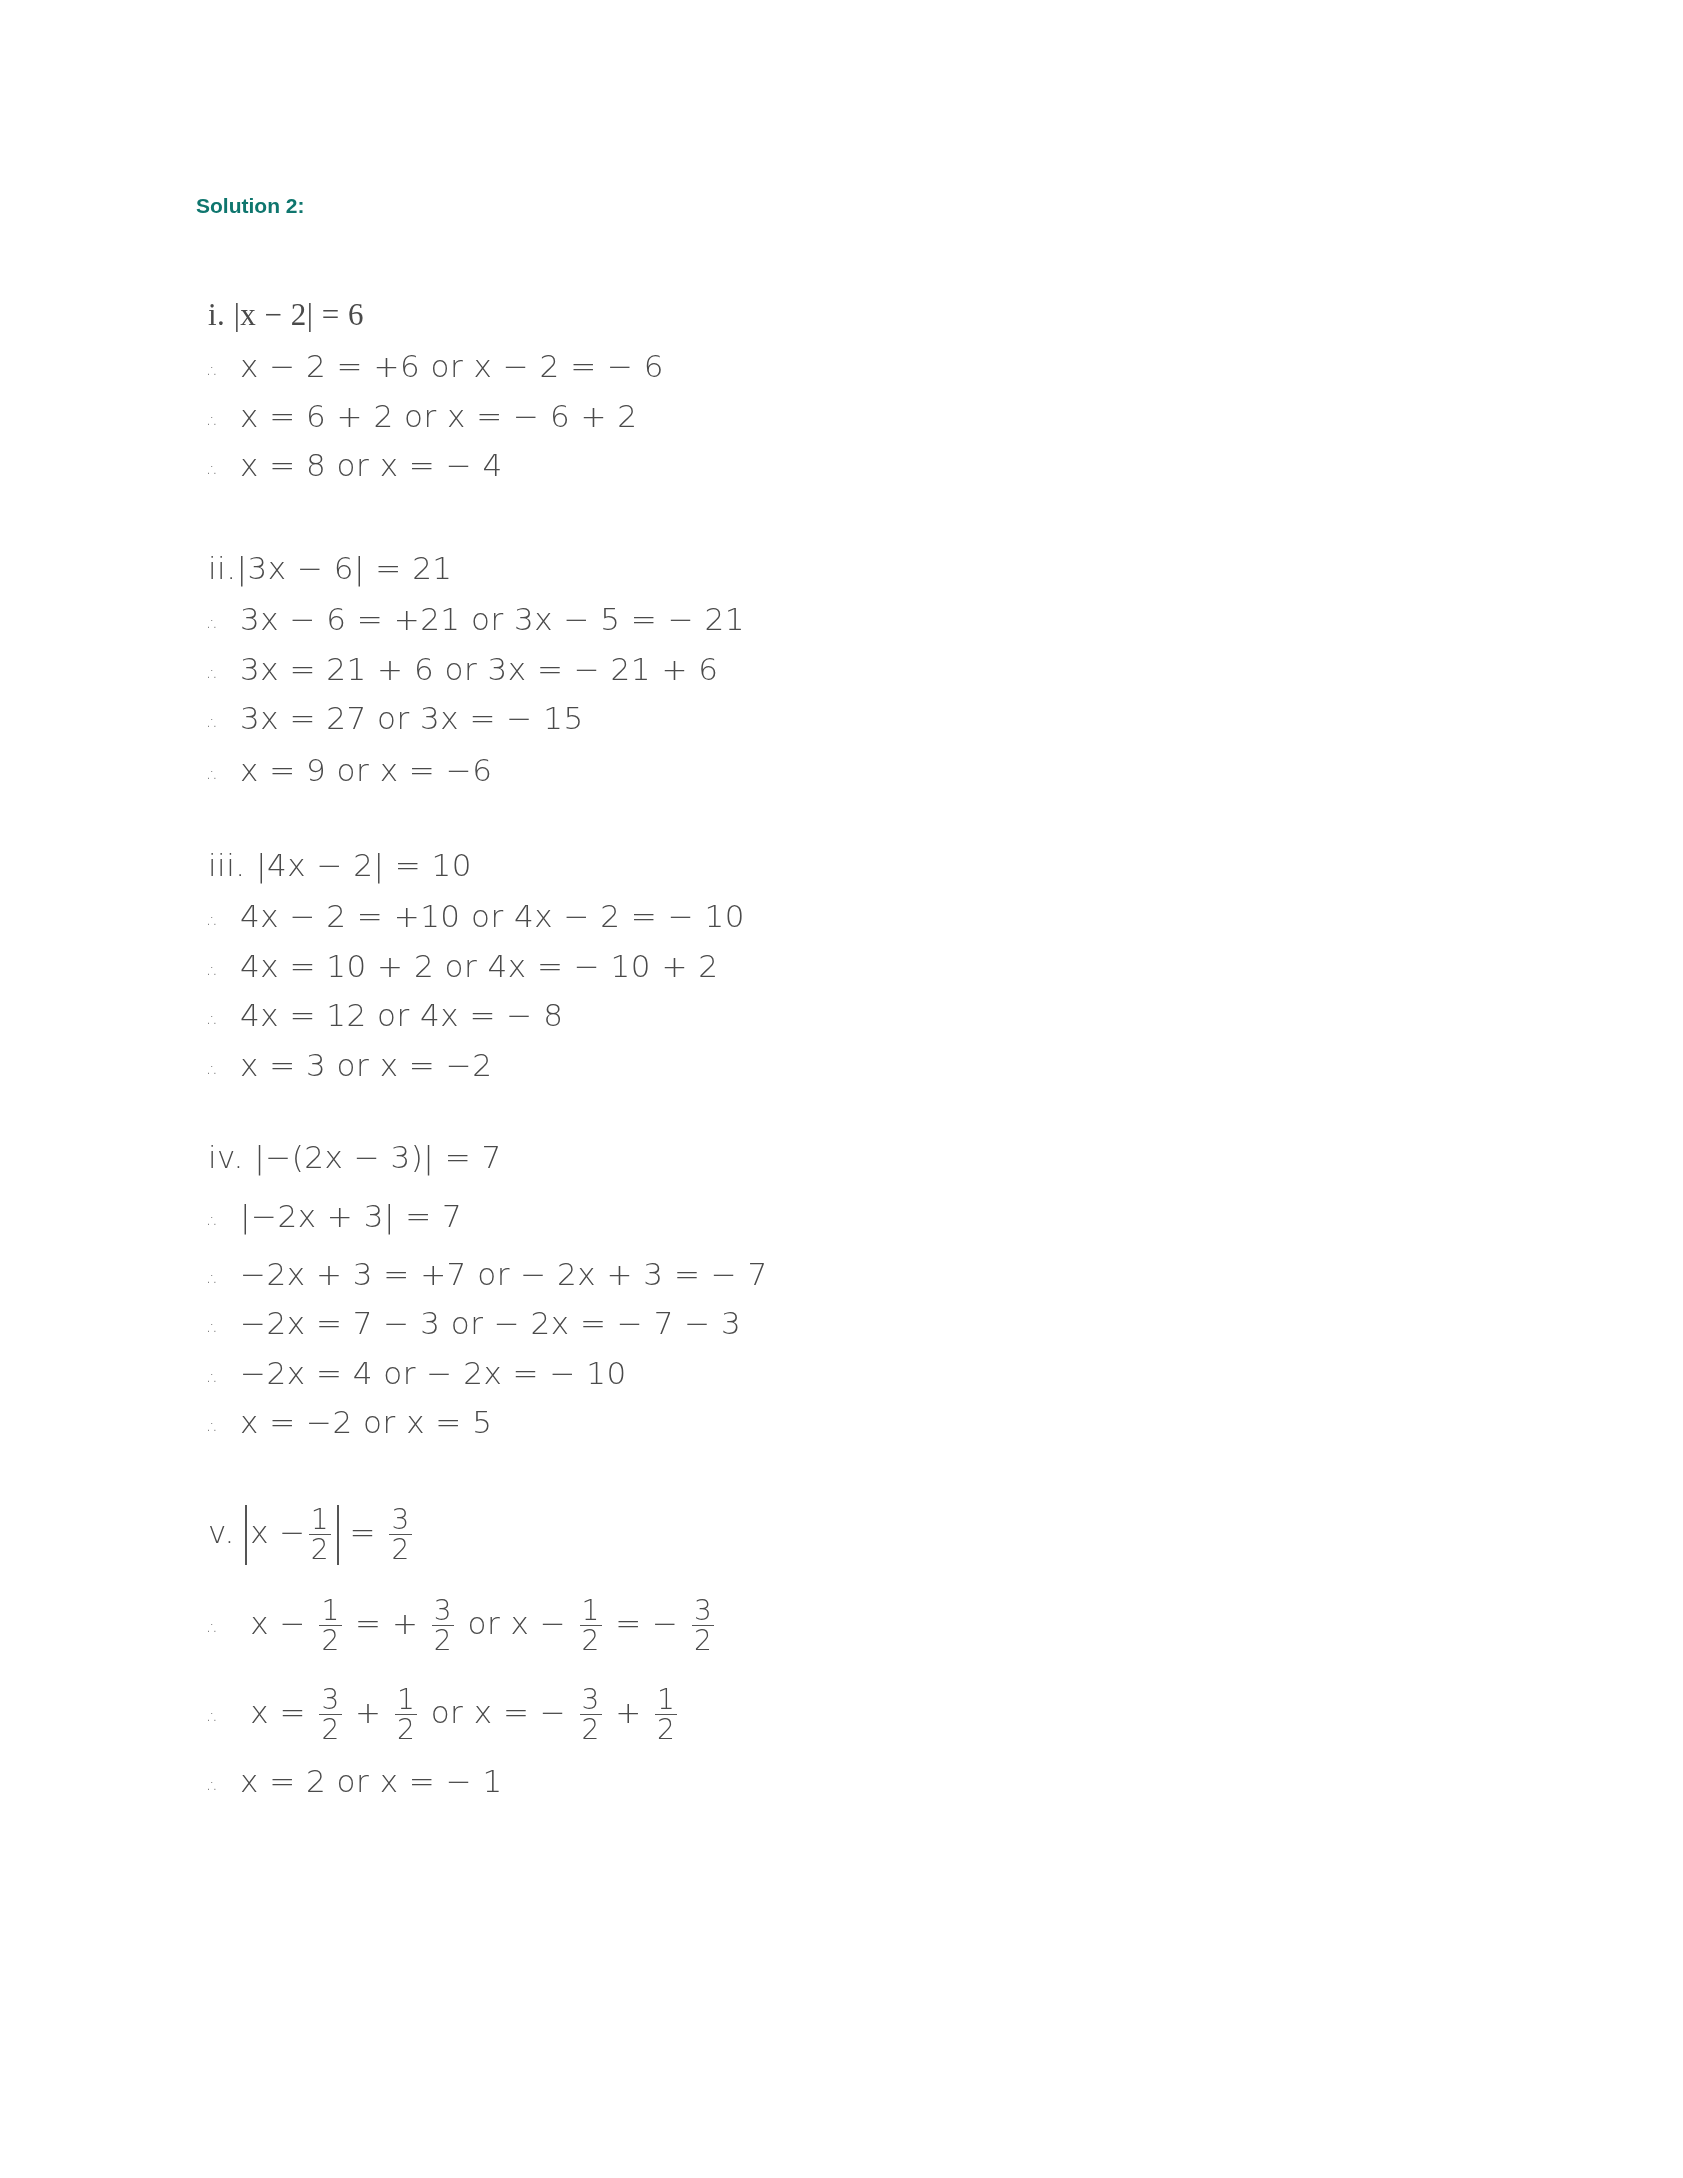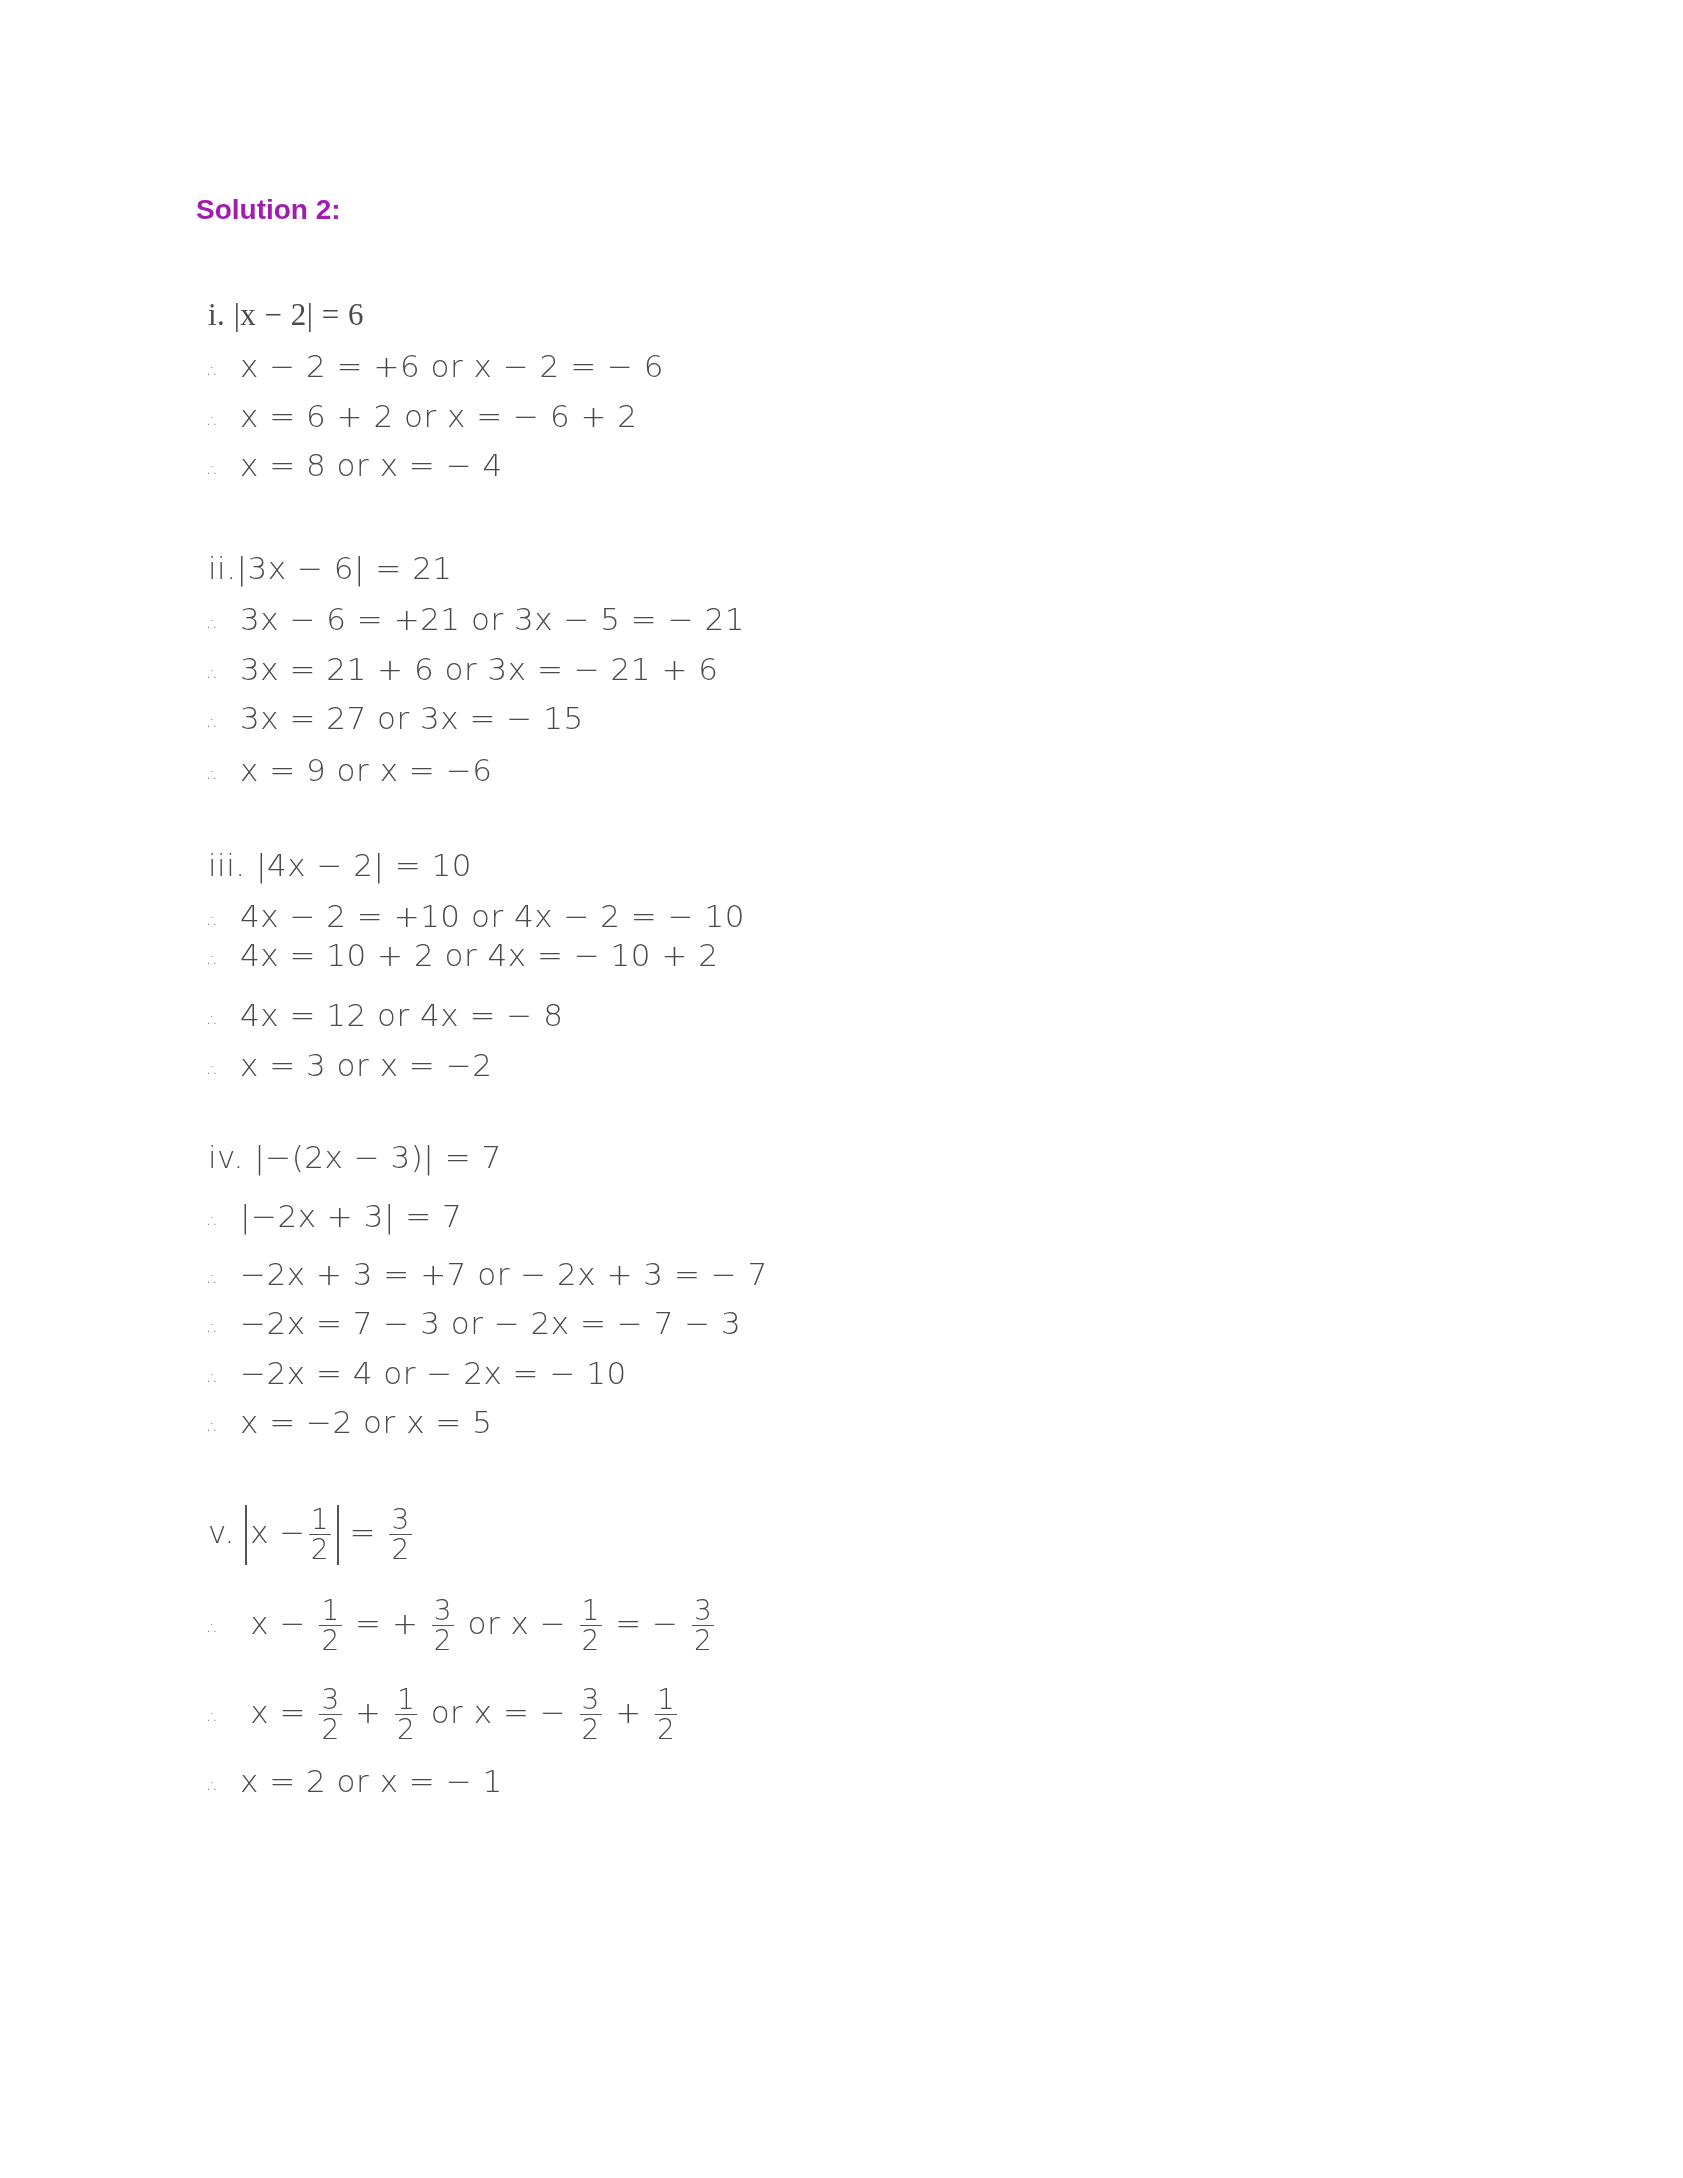--- a/index.html
+++ b/index.html
@@ -1,20 +1,20 @@
 <!DOCTYPE html>
 <html><head>
 <meta charset="utf-8">
 <style>
   html, body { margin:0; padding:0; background:#ffffff; }
   body { width:1683px; height:2178px; position:relative; overflow:hidden; }
   .heading {
     position:absolute; left:196px; top:194px;
     font-family:"Liberation Sans", sans-serif; font-weight:bold;
-    font-size:28px; color:#a21caf;
+    font-size:21px; color:#0f766e;
   }
   .math {
     position:absolute; left:208px;
     font-family:"DejaVu Sans", sans-serif; font-weight:200;
     font-size:31px; color:#4a4a4a; letter-spacing:0.5px;
     white-space:nowrap;
   }
   .line { position:absolute; left:0; white-space:nowrap; }
   .therefore { display:inline-block; width:32px; font-size:18px; color:#777; }
   .abs { display:inline-block; border-left:2px solid #555; border-right:2px solid #555; padding:0 3px; line-height:1.15; }
@@ -38,21 +38,21 @@
   <div class="line" style="top:0;"><span>ii.</span><span>|3x − 6| = 21</span></div>
   <div class="line" style="top:51px;"><span class="therefore">∴</span><span>3x − 6 = +21 or 3x − 5 = − 21</span></div>
   <div class="line" style="top:101px;"><span class="therefore">∴</span><span>3x = 21 + 6 or 3x = − 21 + 6</span></div>
   <div class="line" style="top:150px;"><span class="therefore">∴</span><span>3x = 27 or 3x =  − 15</span></div>
   <div class="line" style="top:202px;"><span class="therefore">∴</span><span>x = 9  or x = −6</span></div>
 </div>
 
 <div class="math" style="top:847px;">
   <div class="line" style="top:0;"><span>iii.</span> <span>|4x − 2| = 10</span></div>
   <div class="line" style="top:51px;"><span class="therefore">∴</span><span>4x − 2 = +10 or 4x − 2 = − 10</span></div>
-  <div class="line" style="top:90px;"><span class="therefore">∴</span><span>4x = 10 + 2 or 4x = − 10 + 2</span></div>
+  <div class="line" style="top:101px;"><span class="therefore">∴</span><span>4x = 10 + 2 or 4x = − 10 + 2</span></div>
   <div class="line" style="top:150px;"><span class="therefore">∴</span><span>4x = 12 or 4x =  − 8</span></div>
   <div class="line" style="top:200px;"><span class="therefore">∴</span><span>x = 3  or x = −2</span></div>
 </div>
 
 <div class="math" style="top:1139px;">
   <div class="line" style="top:0;"><span>iv.</span> <span>|−(2x − 3)| = 7</span></div>
   <div class="line" style="top:59px;"><span class="therefore">∴</span><span>|−2x + 3| = 7</span></div>
   <div class="line" style="top:117px;"><span class="therefore">∴</span><span>−2x + 3 = +7  or  − 2x + 3 = − 7</span></div>
   <div class="line" style="top:166px;"><span class="therefore">∴</span><span>−2x = 7 − 3 or  − 2x = − 7 − 3</span></div>
   <div class="line" style="top:216px;"><span class="therefore">∴</span><span>−2x = 4 or  − 2x =  − 10</span></div>

